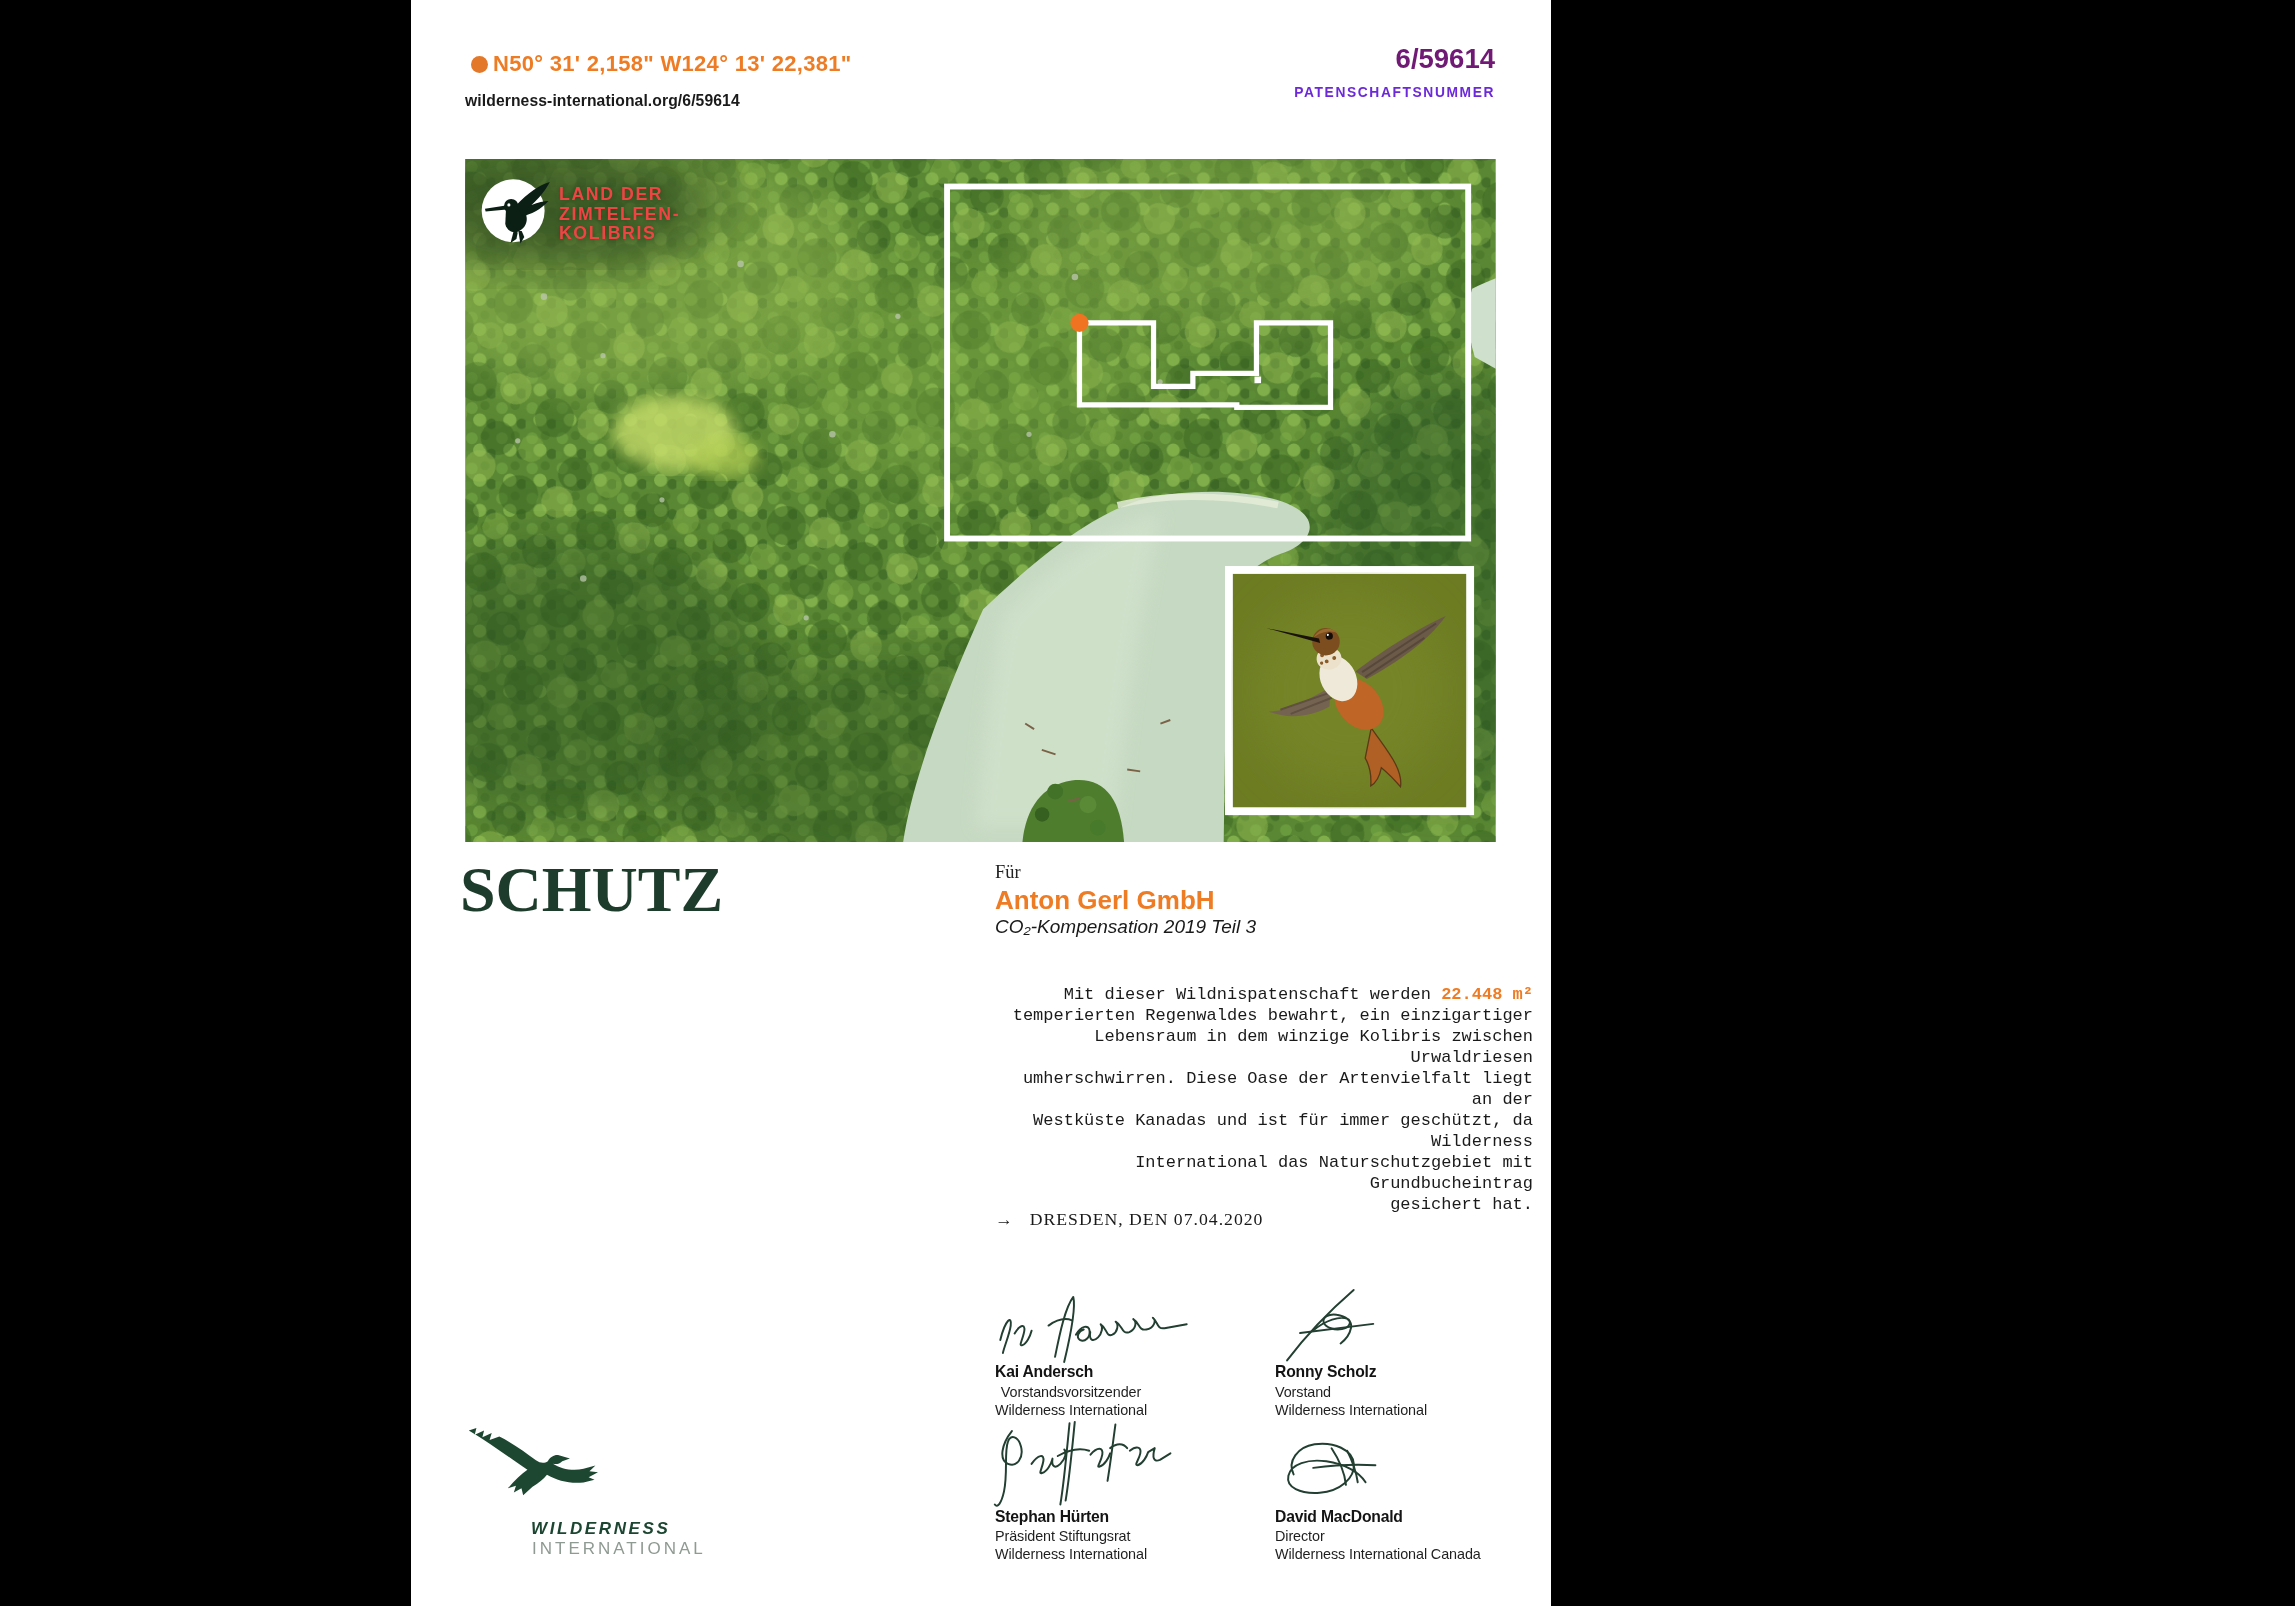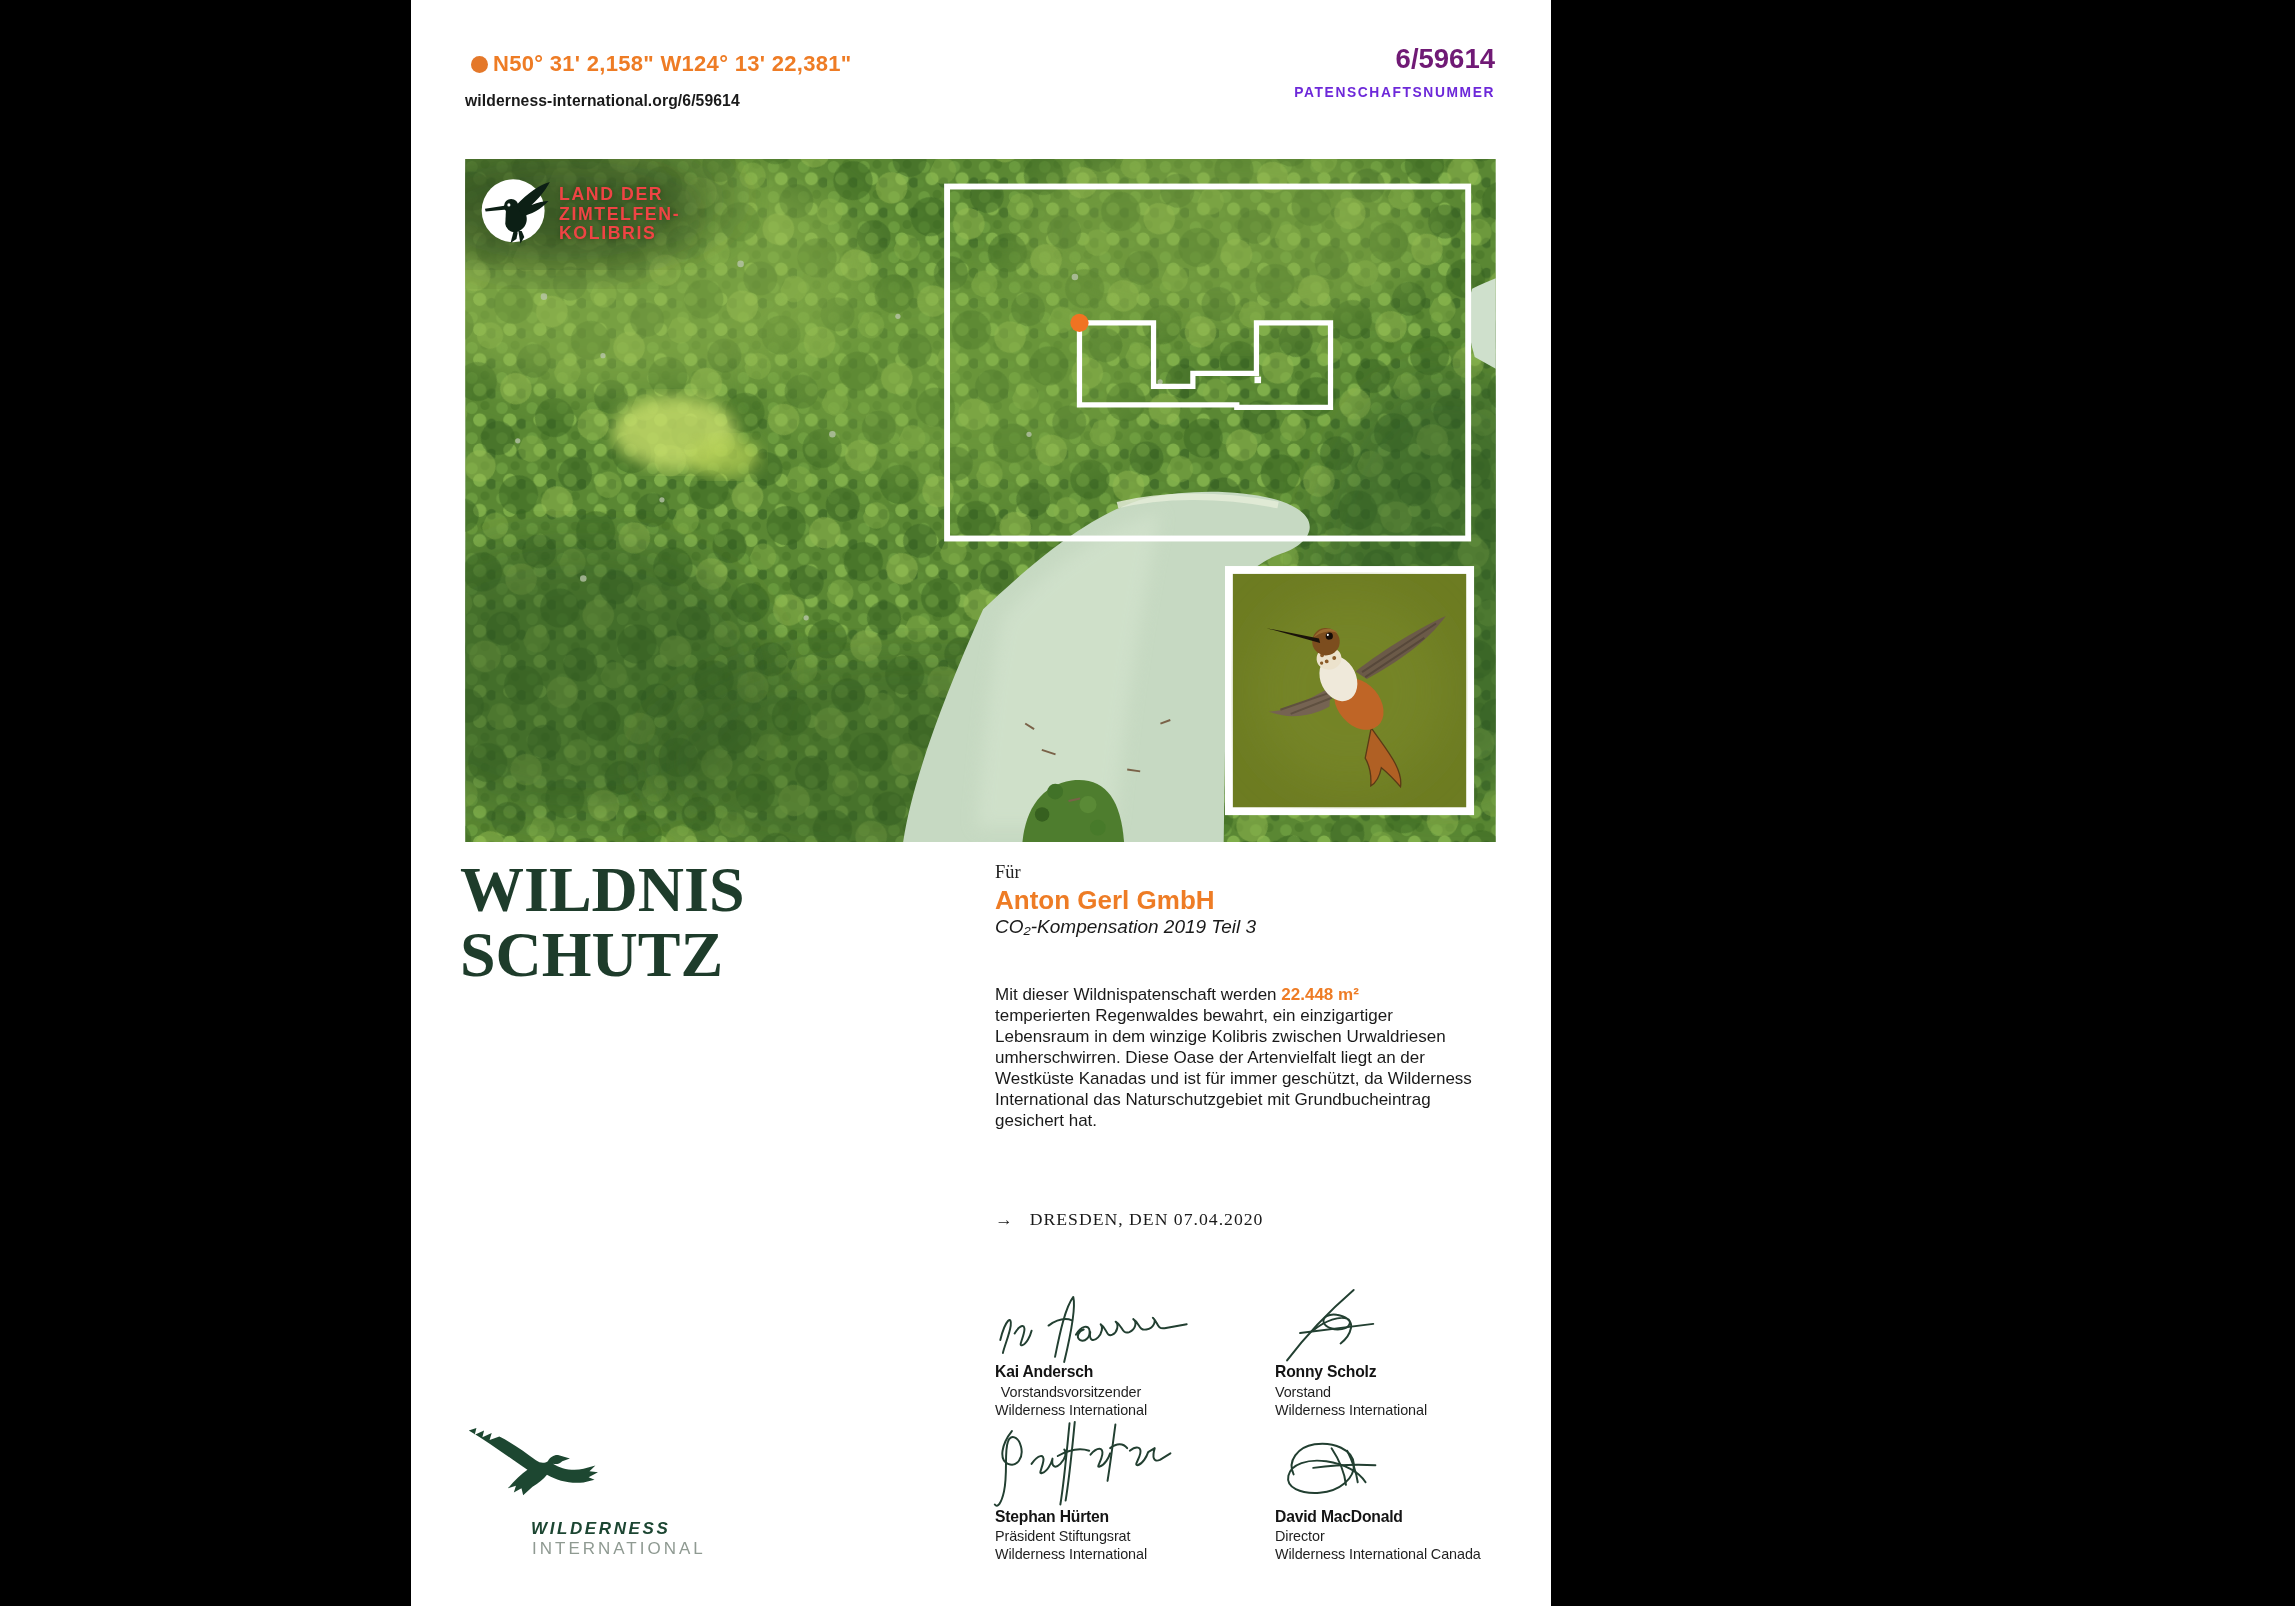--- a/index.html
+++ b/index.html
@@ -19,21 +19,21 @@
   .area-label div{margin-bottom:0;}
   .area-line{height:19.7px;}
   
   .title{left:49px;top:857px;font-family:"Liberation Serif",serif;font-weight:bold;font-size:64px;line-height:65px;letter-spacing:0;}
   .title .t1,.title .t2{color:#1e3c2b;}
   .title .t3{color:#a5c13d;}
   
   .fuer{left:584px;top:862px;font-family:"Liberation Serif",serif;font-size:18.4px;color:#222;}
   .recipient{left:584px;top:885px;font-size:26px;font-weight:bold;color:#ee7c25;}
   .subtitle{left:584px;top:916px;font-size:19px;font-style:italic;color:#1a1a1a;}
-  .para{left:584px;width:538px;font-family:Liberation Sans, sans-serif;font-size:17px;line-height:21px;color:#1a1a1a;white-space:pre-line;}
+  .para{left:584px;width:538px;font-family:Liberation Mono, monospace;font-size:17px;line-height:21px;color:#1a1a1a;white-space:pre-line;text-align:right;}
   .p1{top:984px;}
   .p2{top:1146px;}
   .hl{color:#ee7c25;font-weight:bold;}
   .dateline{left:584px;top:1209px;font-family:"Liberation Serif",serif;font-size:17.7px;color:#1a1a1a;letter-spacing:1px;white-space:nowrap;}
   .dateline .arrow{letter-spacing:0;margin-right:17px;font-size:17.7px;}
   
   .sig{stroke:#223f31;stroke-width:3;fill:none;stroke-linecap:round;stroke-linejoin:round;}
   .sig-name{font-size:15.7px;font-weight:bold;color:#141414;letter-spacing:-0.2px;}
   .sig-role{font-size:14.4px;color:#1f1f1f;line-height:18.4px;letter-spacing:-0.1px;}
   .sn1{left:584px;top:1363px;} .sr1{left:584px;top:1383px;text-align:center;}
@@ -181,21 +181,20 @@
       </g>
     </svg>
   </div>
   <div class="abs area-label">
     <div class="area-line">LAND DER</div>
     <div class="area-line">ZIMTELFEN-</div>
     <div class="area-line">KOLIBRIS</div>
   </div>
 
   <div class="abs title">
-    <div class="t1">WILDNIS</div>
     <div class="t2">SCHUTZ</div>
   </div>
 
   <div class="abs fuer">Für</div>
   <div class="abs recipient">Anton Gerl GmbH</div>
   <div class="abs subtitle">CO₂-Kompensation 2019 Teil 3</div>
 
   <div class="abs para p1"><span>Mit dieser Wildnispatenschaft werden </span><span class="hl">22.448 m²</span><span>
 temperierten Regenwaldes bewahrt, ein einzigartiger
 Lebensraum in dem winzige Kolibris zwischen Urwaldriesen

